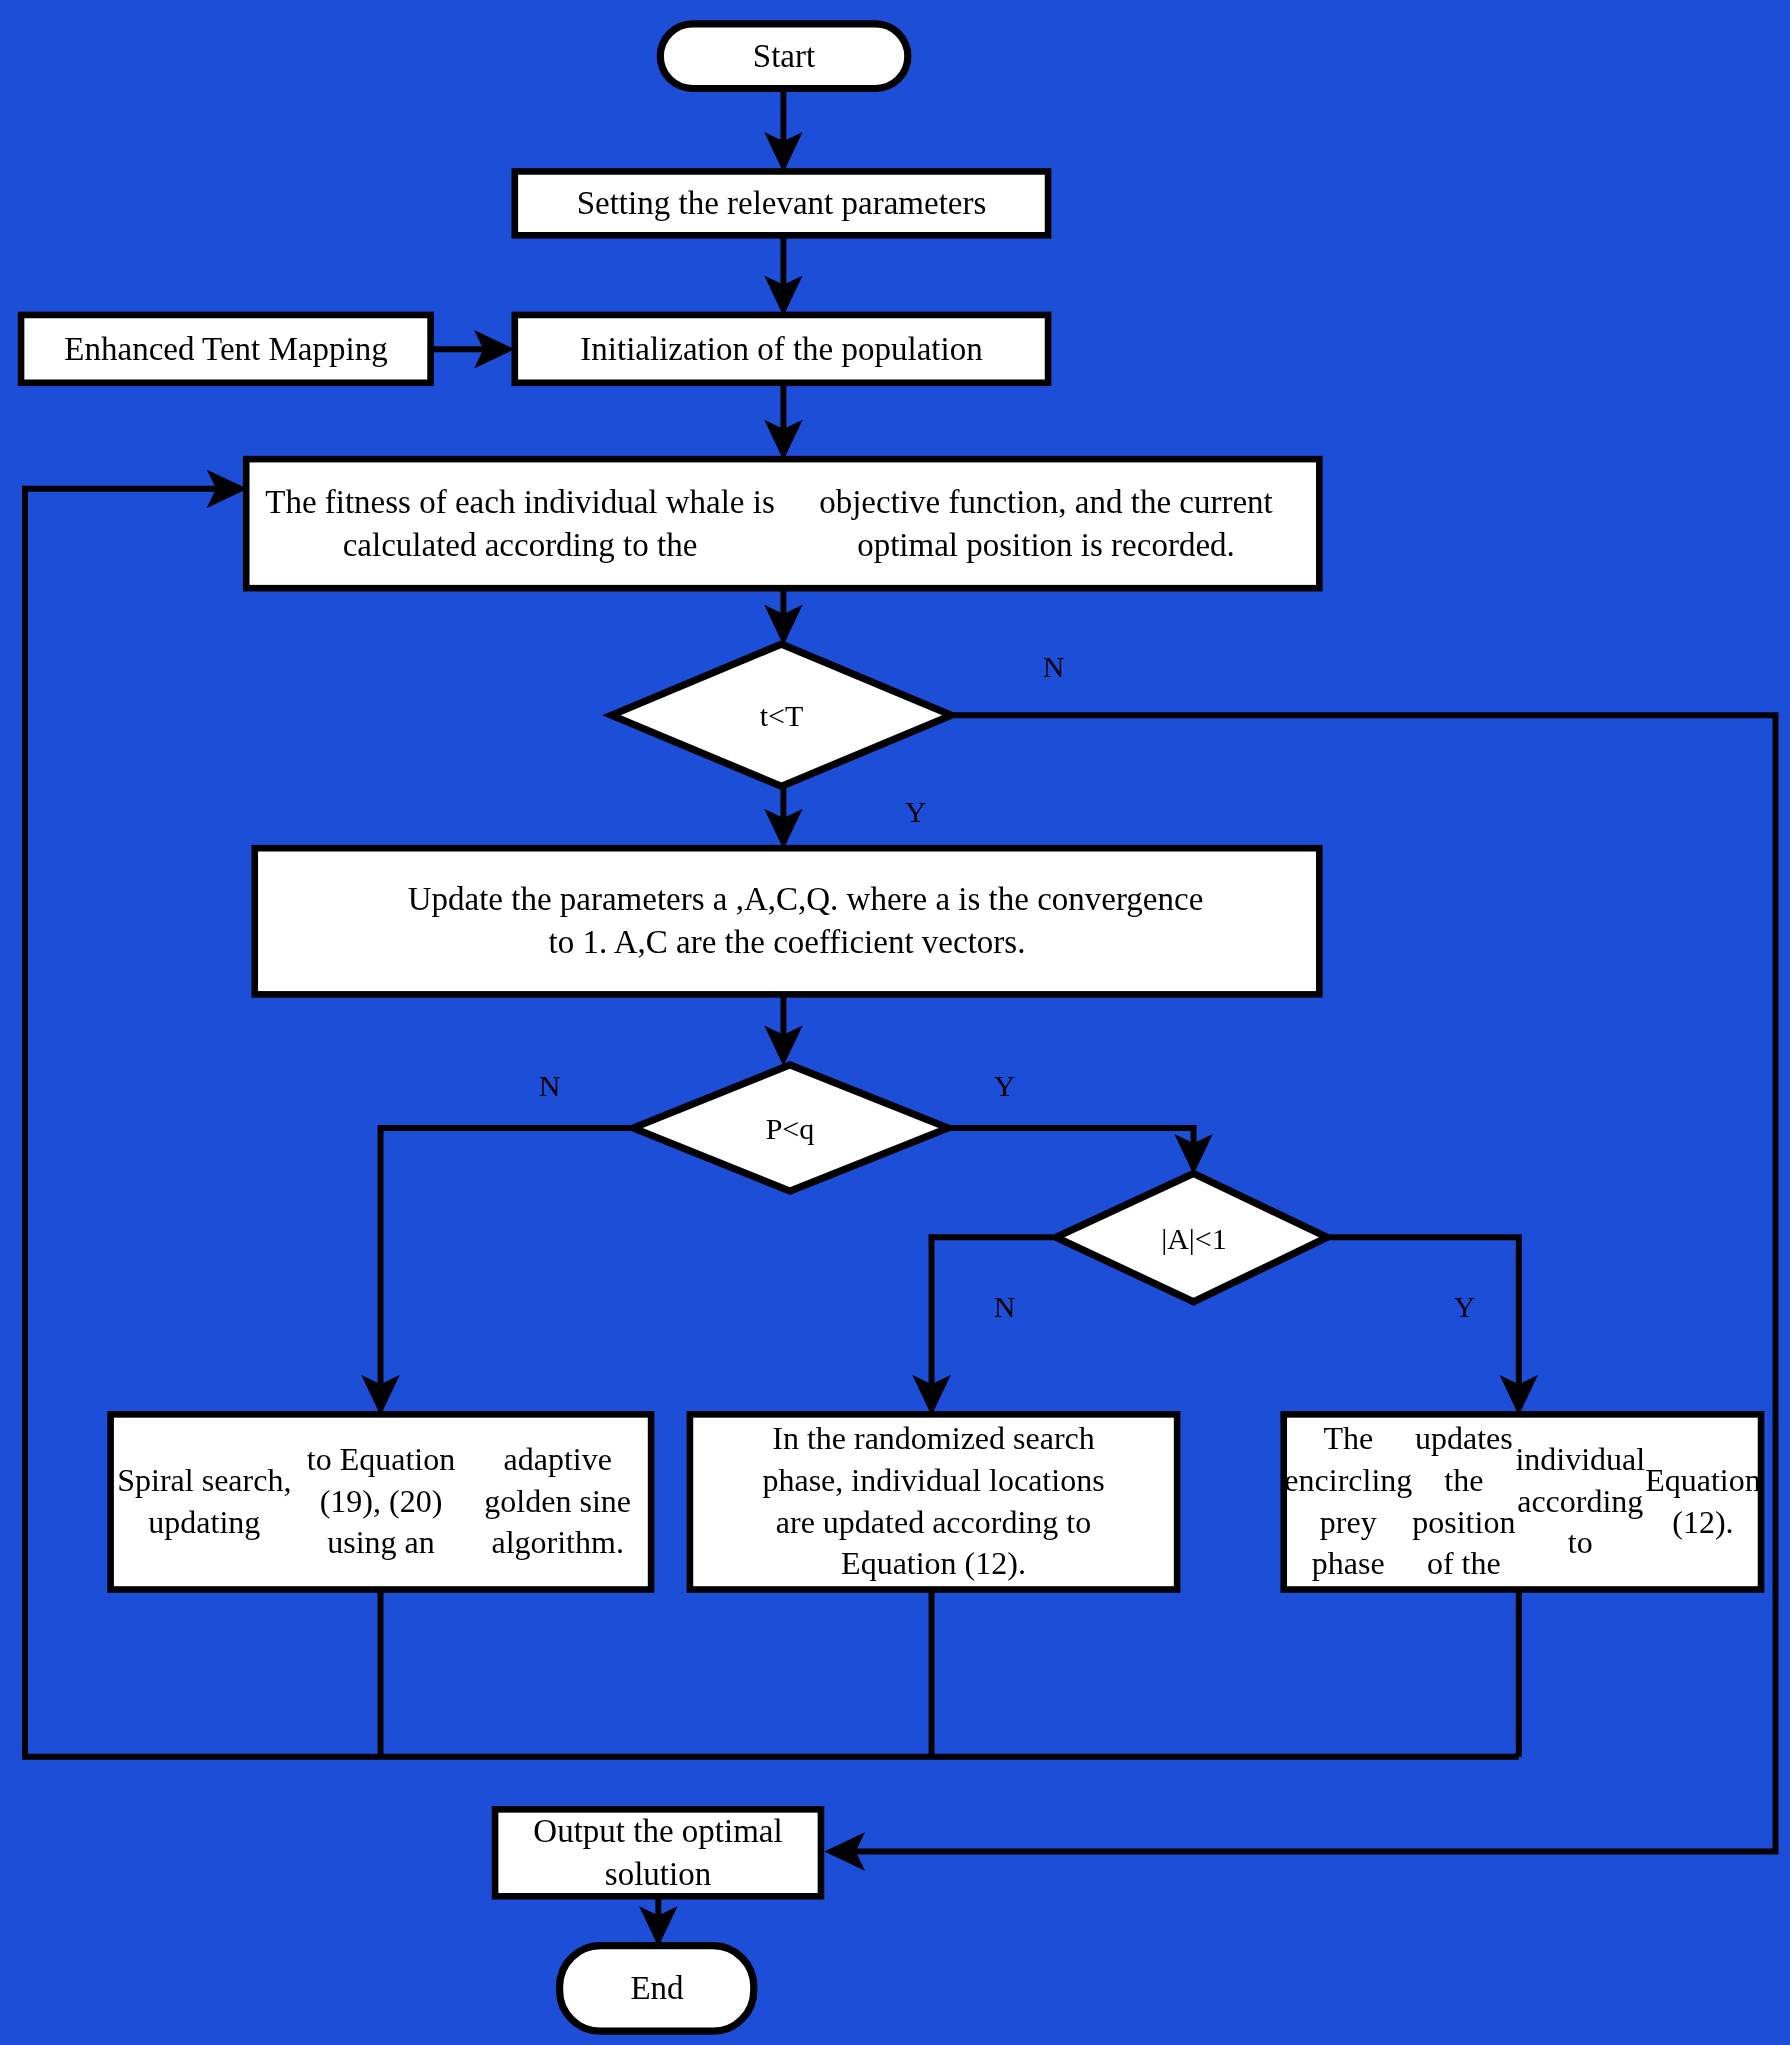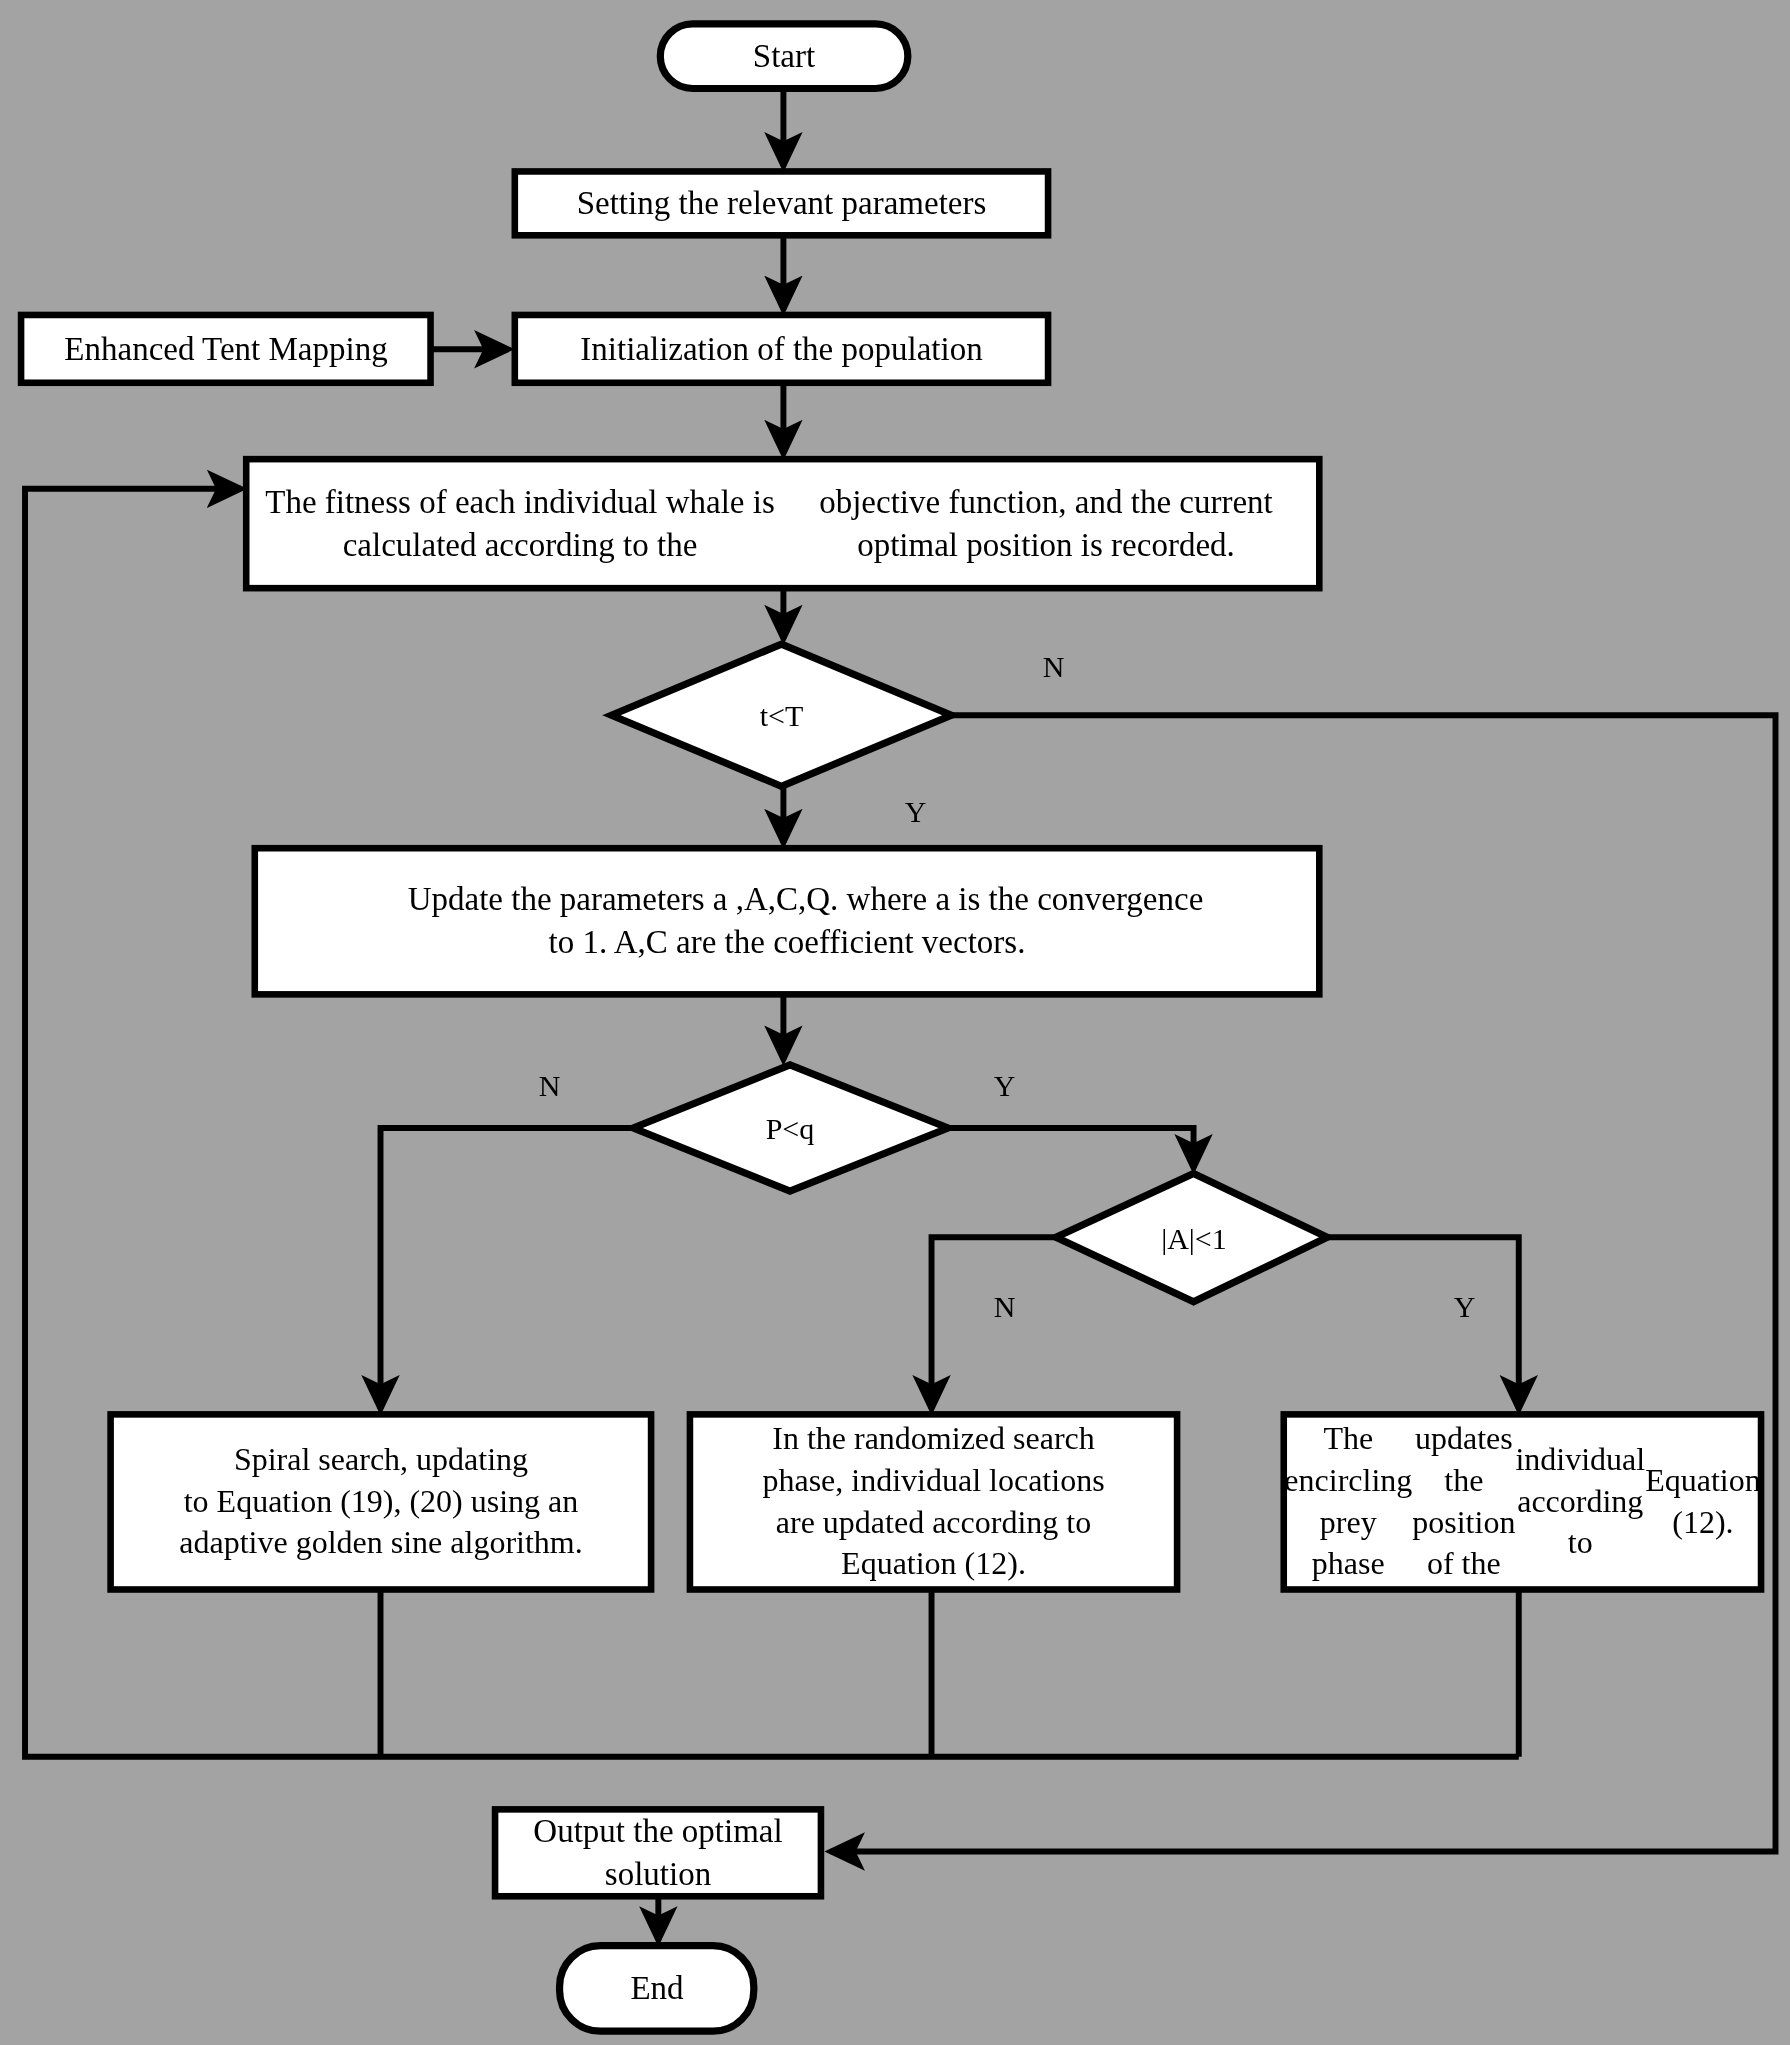--- a/index.html
+++ b/index.html
@@ -4,21 +4,21 @@
 <style>
   html, body {
     margin: 0;
     padding: 0;
     background: #ffffff;
   }
   #canvas {
     position: relative;
     width: 1790px;
     height: 2046px;
-    background: #a3a3a3;
+    background: #1d4ed8;
     font-family: "Liberation Serif", "DejaVu Serif", serif;
   }
   svg.flow {
     position: absolute;
     top: 0;
     left: 0;
     width: 1790px;
     height: 2046px;
   }
   .node-text {
@@ -149,21 +149,21 @@
   </div>
 
   <div class="node-text" style="left:711px; top:1103px; width:158px; height:50px; font-size:30px;">
     <span>P&lt;q</span>
   </div>
 
   <div class="node-text" style="left:1115px; top:1213px; width:158px; height:50px; font-size:30px;">
     <span>|A|&lt;1</span>
   </div>
 
-  <div class="node-text" style="left:116px; top:1417px; width:530px; height:169px; font-size:32px; flex-direction:column;">
+  <div class="node-text" style="left:116px; top:1417px; width:530px; height:169px; font-size:32px; flex-direction:row;">
     <span>Spiral search, updating</span>
     <span>to Equation (19), (20) using an</span>
     <span>adaptive golden sine algorithm.</span>
   </div>
 
   <div class="node-text" style="left:695px; top:1417px; width:477px; height:169px; font-size:32px; flex-direction:column;">
     <span>In the randomized search</span>
     <span>phase, individual locations</span>
     <span>are updated according to</span>
     <span>Equation (12).</span>

